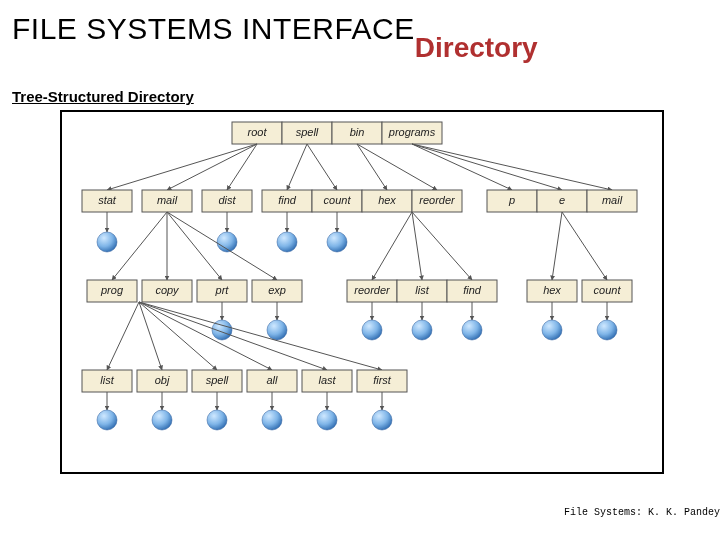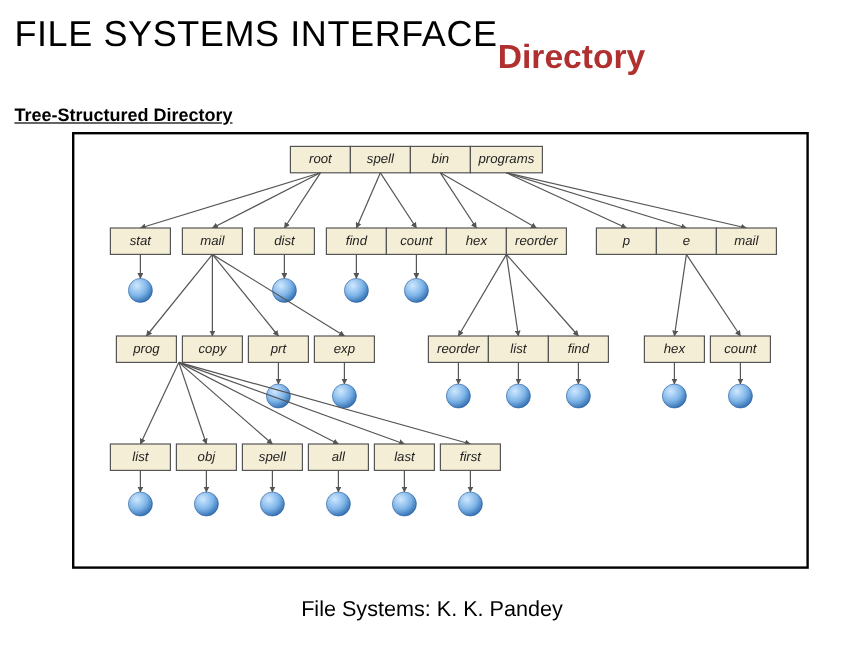--- a/index.html
+++ b/index.html
@@ -42,21 +42,20 @@
     text-decoration: underline;
   }
   .diagram-frame {
     position: absolute;
     top: 110px;
     left: 60px;
     width: 600px;
     height: 360px;
     border: 2px solid #000;
     background: #fff;
-    padding-left: 10px;
   }
   svg { display:block; }
   .nodebox {
     fill: #f5eed6;
     stroke: #555;
     stroke-width: 1;
   }
   .nodetxt {
     font-family: Arial, sans-serif;
     font-size: 11px;
@@ -74,22 +73,23 @@
     stroke: #555;
     stroke-width: 1;
     fill: none;
     marker-end: url(#arrow);
   }
   .footer {
     position: absolute;
     bottom: 22px;
     left: 0;
     width: 100%;
-    text-align: center;
-    font-size: 18px;
+    text-align: right;
+    font-size: 10px;
+    font-family: Liberation Mono, monospace;
   }
 </style>
 </head>
 <body>
 
 <div class="hdr">
   <div class="title">FILE SYSTEMS INTERFACE</div>
   <div class="subtitle">
     <span>Directory</span><br>
   </div>

